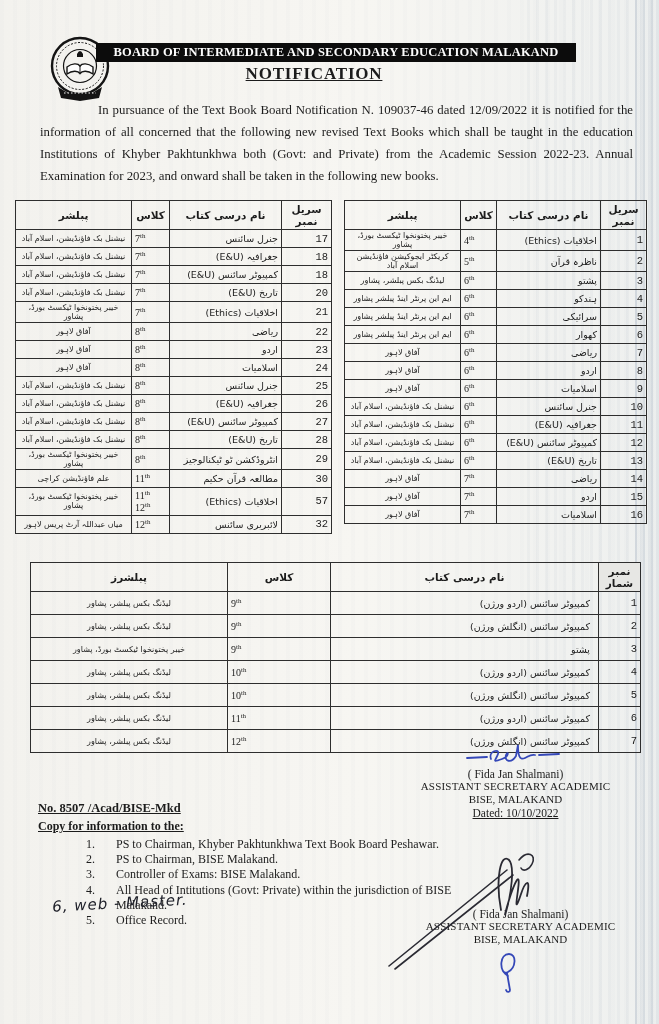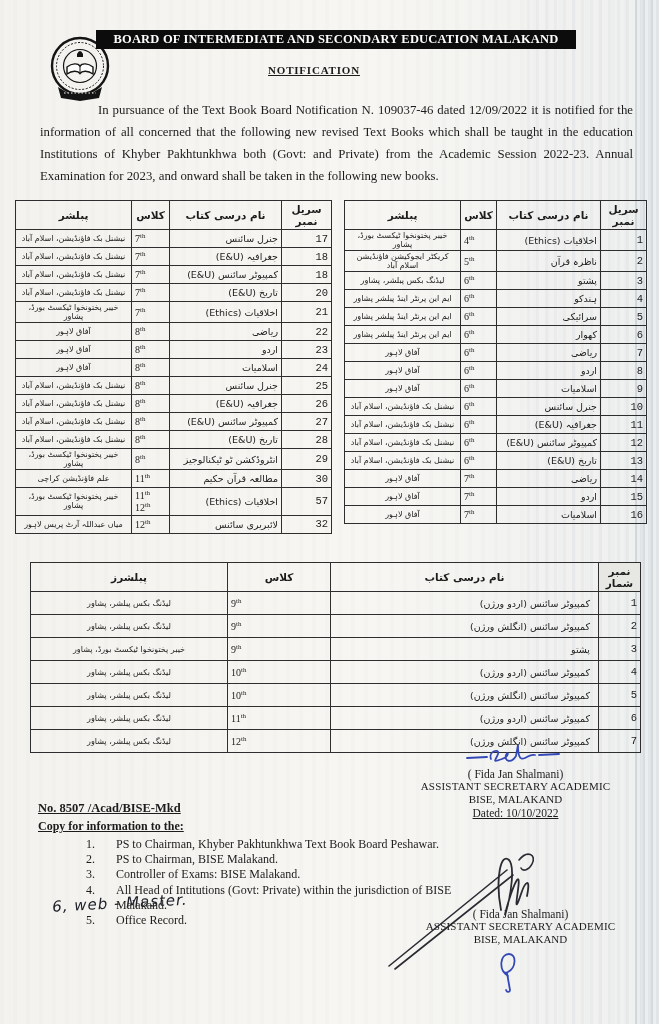--- a/index.html
+++ b/index.html
@@ -12,26 +12,26 @@
   
   .streaks-right { position:absolute; right:0; top:0; width:24px; height:100%;
     background:repeating-linear-gradient(90deg, rgba(120,140,165,0.20) 0 2px, rgba(205,213,222,0.06) 2px 5px, rgba(150,165,185,0.14) 5px 8px); }
   .streaks-soft { position:absolute; right:22px; top:0; width:110px; height:100%;
     background:repeating-linear-gradient(90deg, rgba(140,155,175,0.07) 0 3px, transparent 3px 9px); }
   .streaks-faint { position:absolute; left:0; top:0; width:100%; height:100%;
     background:repeating-linear-gradient(90deg, rgba(160,170,185,0.035) 0 4px, transparent 4px 13px); }
 
   .seal { position:absolute; left:50px; top:36px; }
 
-  .bar-title { position:absolute; left:96px; top:30px; width:480px; height:19px;
+  .bar-title { position:absolute; left:96px; top:43px; width:480px; height:19px;
     background:#0c0c0c; color:#fdfdfd; font-weight:bold; font-size:12.5px;
     text-align:center; line-height:19px; letter-spacing:0.2px; }
 
   .notification { position:absolute; left:0; top:64px; width:628px; text-align:center;
-    font-weight:bold; font-size:11px; text-decoration:underline; letter-spacing:0.8px; }
+    font-weight:bold; font-size:17px; text-decoration:underline; letter-spacing:0.8px; }
 
   .intro { position:absolute; left:40px; top:99px; width:593px; font-size:12.8px;
     line-height:22px; text-align:justify; text-indent:58px; }
 
   table { border-collapse:collapse; table-layout:fixed; }
   th, td { border:1px solid #2e2e2e; overflow:hidden; }
   th { font-family:"DejaVu Sans",sans-serif; font-weight:bold; font-size:10.5px; height:25px; padding:2px 3px; }
   td { padding:1px 3px; }
   .cell-serial { text-align:right; font-family:Liberation Mono, monospace; font-size:10.5px; direction:ltr; }
   .cell-book { font-family:"DejaVu Sans",sans-serif; font-size:9.5px; text-align:right; }

